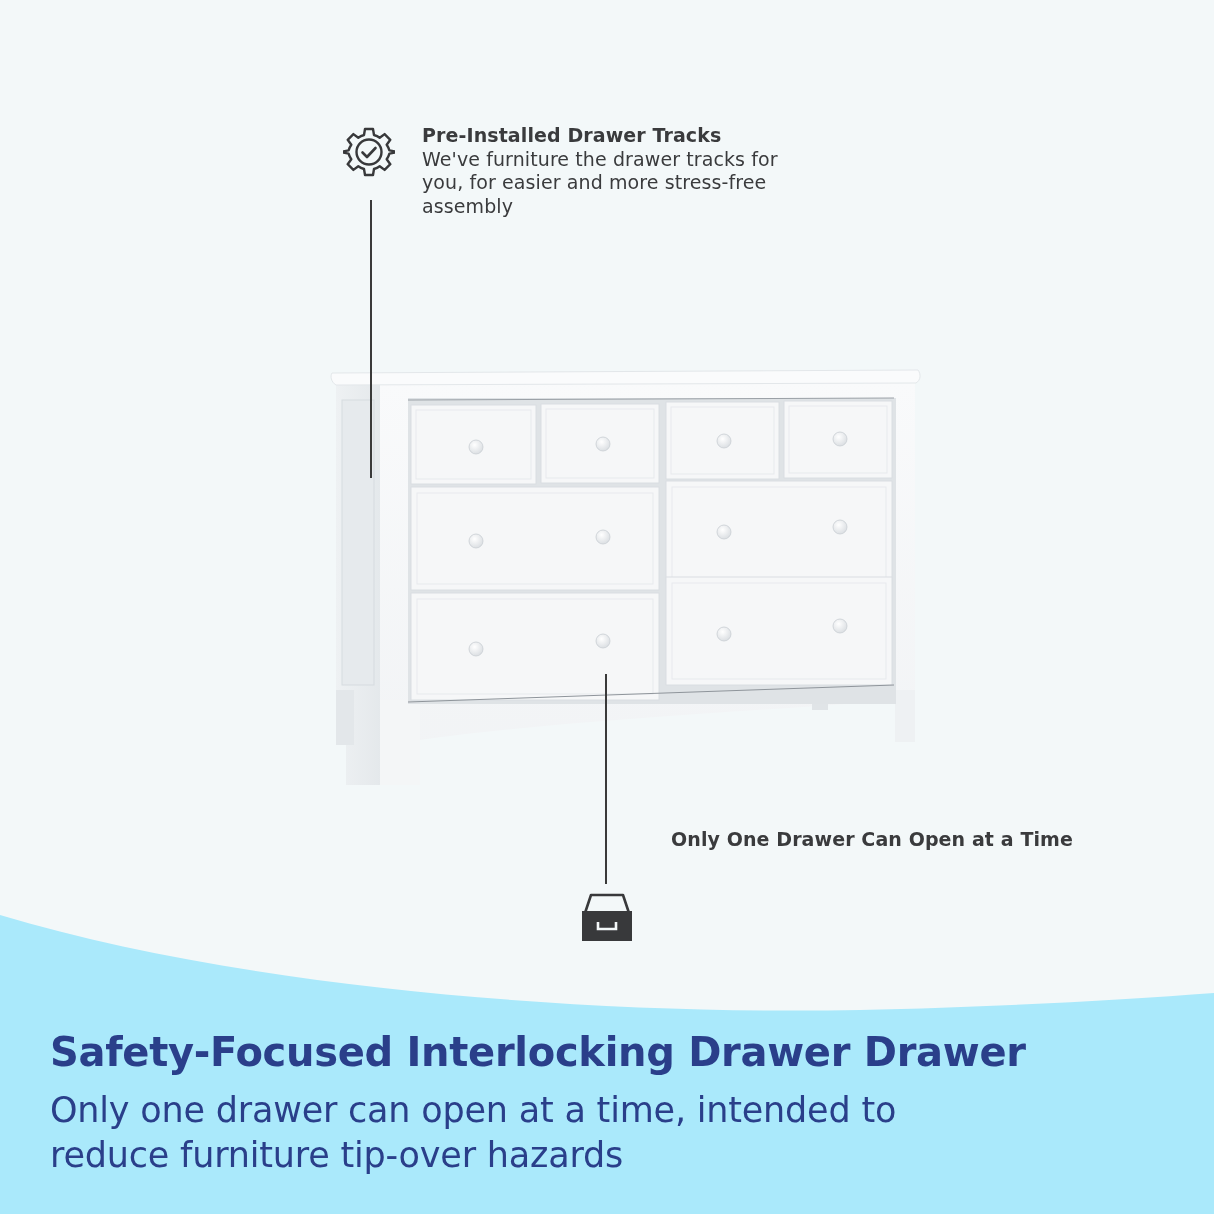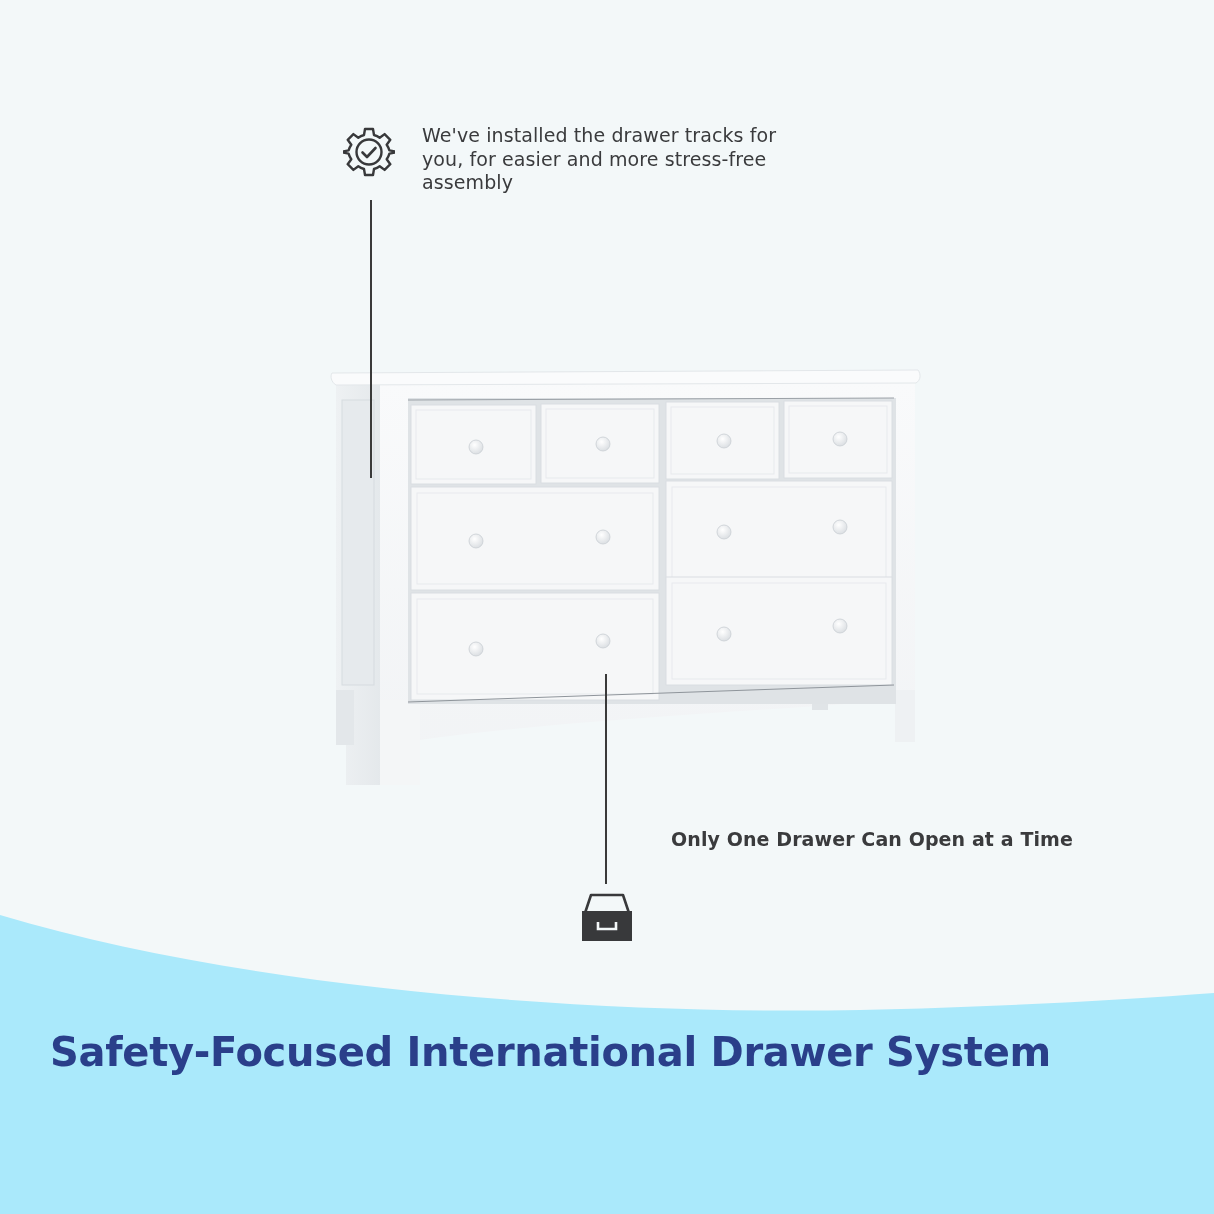--- a/index.html
+++ b/index.html
@@ -162,31 +162,33 @@
   <div class="callout-line" style="left:605px; top:674px; height:210px;"></div>
 
   <span class="icon" style="left:343px; top:126px; width:52px; height:52px;">
     <svg width="52" height="52" viewBox="0 0 52 52" xmlns="http://www.w3.org/2000/svg">
       <path d="M22,3 L30,3 L31,9 C33,9.6 35,10.5 36.7,11.7 L41.6,8.1 L47.3,13.8 L43.7,18.7 C44.9,20.4 45.8,22.4 46.4,24.4 L52,25.4 L52,26.6 L46.4,27.6 C45.8,29.6 44.9,31.6 43.7,33.3 L47.3,38.2 L41.6,43.9 L36.7,40.3 C35,41.5 33,42.4 31,43 L30,49 L22,49 L21,43 C19,42.4 17,41.5 15.3,40.3 L10.4,43.9 L4.7,38.2 L8.3,33.3 C7.1,31.6 6.2,29.6 5.6,27.6 L0.5,26.6 L0.5,25.4 L5.6,24.4 C6.2,22.4 7.1,20.4 8.3,18.7 L4.7,13.8 L10.4,8.1 L15.3,11.7 C17,10.5 19,9.6 21,9 Z" fill="none" stroke="#38393b" stroke-width="2.4" stroke-linejoin="round"></path>
       <circle cx="26" cy="26" r="12.5" fill="none" stroke="#38393b" stroke-width="2.4"></circle>
       <path d="M19.5,26.5 L24,31 L32.5,22" fill="none" stroke="#38393b" stroke-width="2.6" stroke-linecap="round" stroke-linejoin="round"></path>
     </svg>
   </span>
   <div class="feature" style="left:422px; top:124px; width:360px;">
-    <div class="body">We've installed the drawer tracks for you, for easier and more stress-free assembly</div>
+    <div class="title">Pre-Installed Drawer Tracks</div>
+    <div class="body">We've furniture the drawer tracks for you, for easier and more stress-free assembly</div>
   </div>
 
   <span class="icon" style="left:580px; top:893px; width:54px; height:50px;">
     <svg width="54" height="50" viewBox="0 0 54 50" xmlns="http://www.w3.org/2000/svg">
       <path d="M11,2 L43,2 L49,20 L5,20 Z" fill="none" stroke="#38393b" stroke-width="2.6" stroke-linejoin="round"></path>
       <rect x="2" y="18" width="50" height="30" fill="#38393b"></rect>
       <path d="M18,29 L18,36 L36,36 L36,29" fill="none" stroke="#f3f8f9" stroke-width="2.6"></path>
     </svg>
   </span>
   <div class="feature" style="left:671px; top:828px; width:460px;">
     <div class="title">Only One Drawer Can Open at a Time</div>
   </div>
 
   <div class="banner">
-    <div class="headline">Safety-Focused International Drawer System</div>
+    <div class="headline">Safety-Focused Interlocking Drawer Drawer</div>
+    <div class="sub">Only one drawer can open at a time, intended to reduce furniture tip-over hazards</div>
   </div>
 
 </div>
 
 </body></html>

